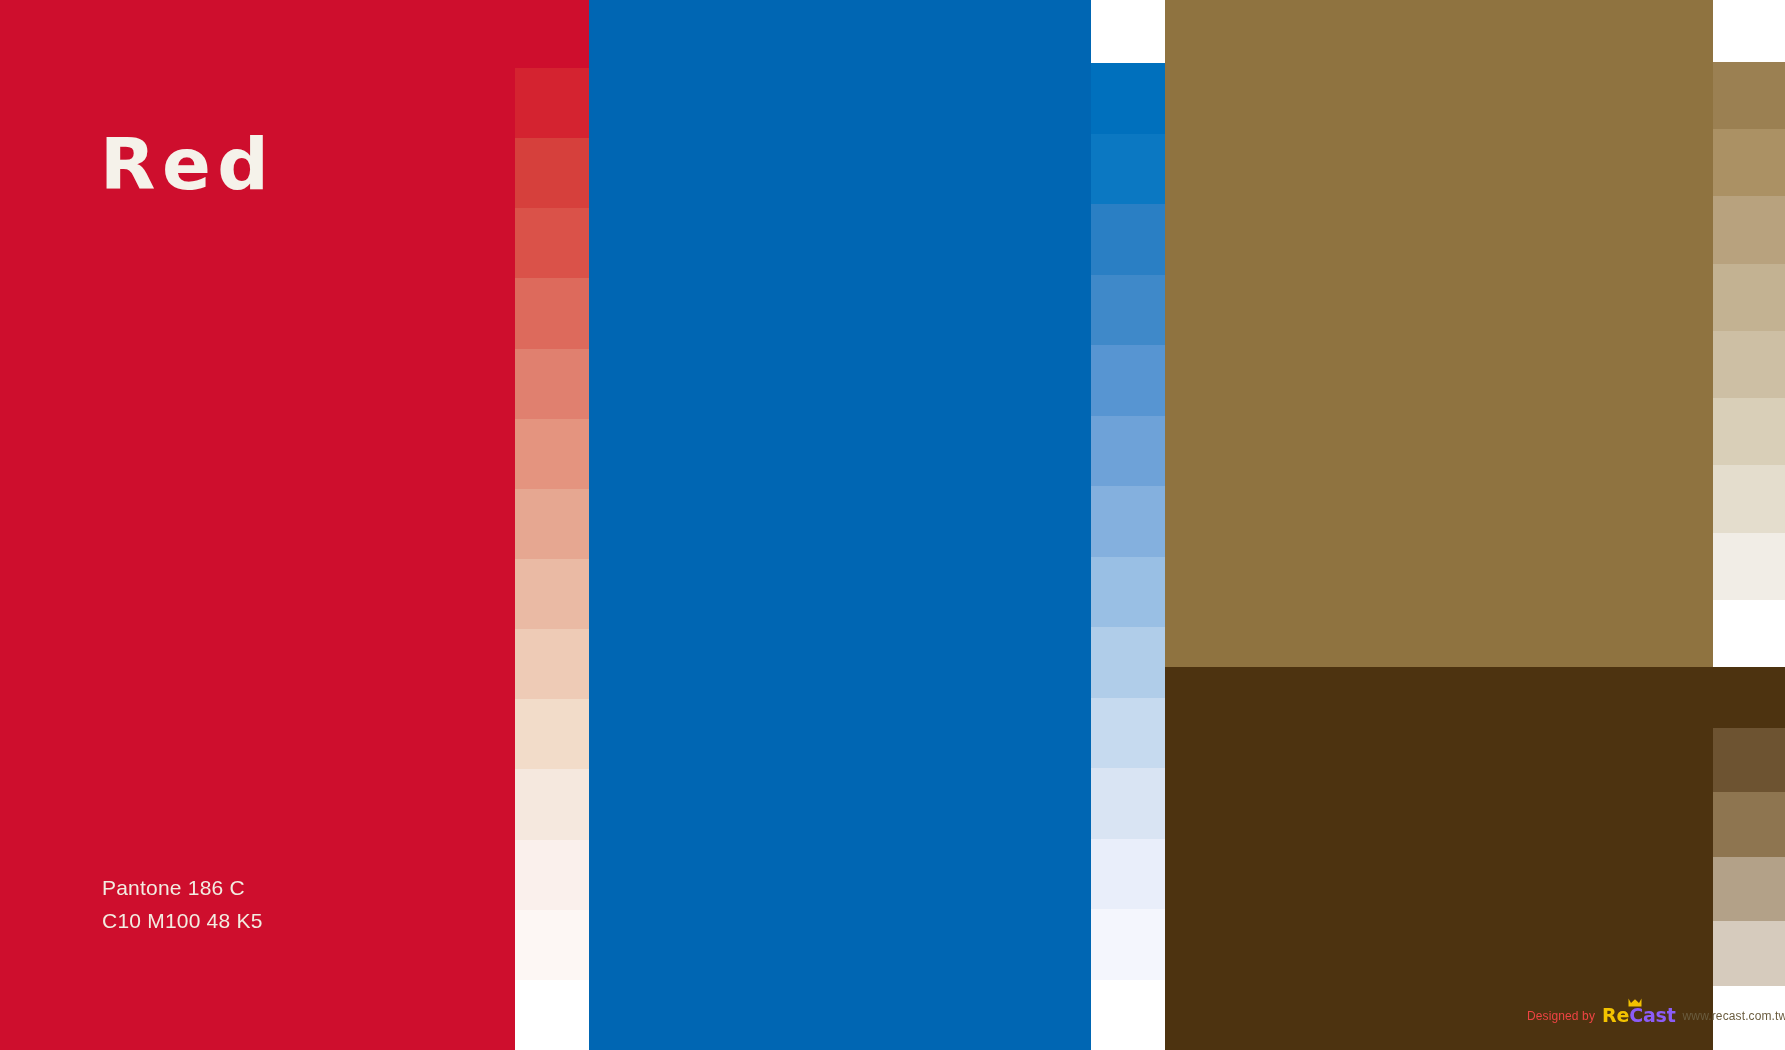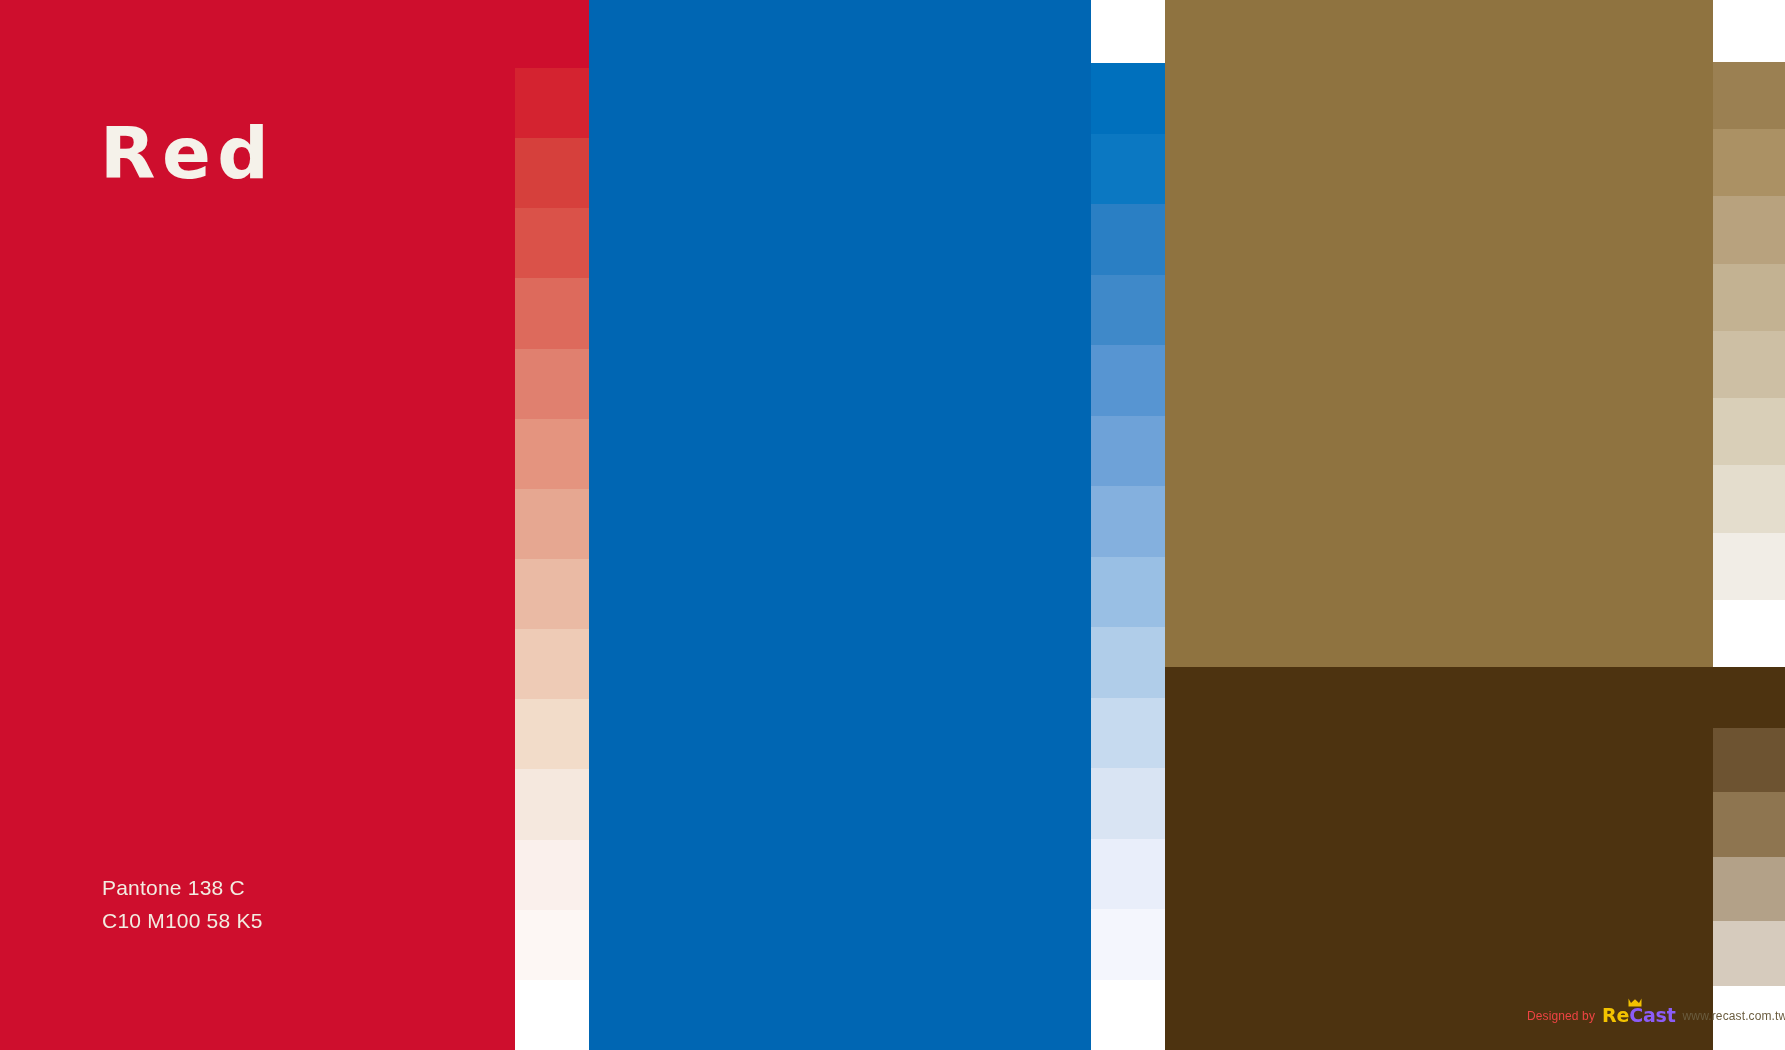--- a/index.html
+++ b/index.html
@@ -59,21 +59,21 @@
   #panel-red      { left:0px;    top:0px;   width:589px;  height:1050px; }
   #panel-blue     { left:589px;  top:0px;   width:502px;  height:1050px; }
   #panel-lbrown   { left:1165px; top:0px;   width:548px;  height:667px;  }
   #panel-brown    { left:1165px; top:667px; width:620px;  height:383px;  }
 
   #ladder-red     { left:515px;  top:68px;  width:74px;  height:982px; }
   #ladder-blue    { left:1091px; top:63px;  width:74px;  height:987px; }
   #ladder-lbrown  { left:1713px; top:62px;  width:72px;  height:605px; }
   #ladder-brown   { left:1713px; top:728px; width:72px;  height:322px; }
 
-  #title-red    { left:100px;  top:115px; font-size:72px; }
+  #title-red    { left:100px;  top:126px; font-size:72px; }
 
   #meta-red    { left:102px;  top:872px; }
 
   
   #credit {
     position:absolute;
     left:1527px;
     top:1006px;
     display:flex;
     align-items:center;
@@ -112,22 +112,22 @@
   }
 </style>
 </head>
 <body>
 
 <div id="board">
 
   <div class="panel" id="panel-red" style="background: rgb(206, 14, 45);">
     <div class="panel-title" id="title-red" style="color: rgb(245, 242, 234);">Red</div>
     <div class="panel-meta" id="meta-red">
-      <span class="meta-line">Pantone 138 C</span>
-      <span class="meta-line">C10 M100 58 K5</span>
+      <span class="meta-line">Pantone 186 C</span>
+      <span class="meta-line">C10 M100 48 K5</span>
     </div>
   </div>
   <div class="ladder" id="ladder-red">
       <div class="tint" style="background: rgb(212, 35, 48);"></div>
       <div class="tint" style="background: rgb(214, 64, 60);"></div>
       <div class="tint" style="background: rgb(218, 82, 73);"></div>
       <div class="tint" style="background: rgb(221, 106, 92);"></div>
       <div class="tint" style="background: rgb(224, 128, 111);"></div>
       <div class="tint" style="background: rgb(228, 148, 127);"></div>
       <div class="tint" style="background: rgb(230, 167, 145);"></div>

